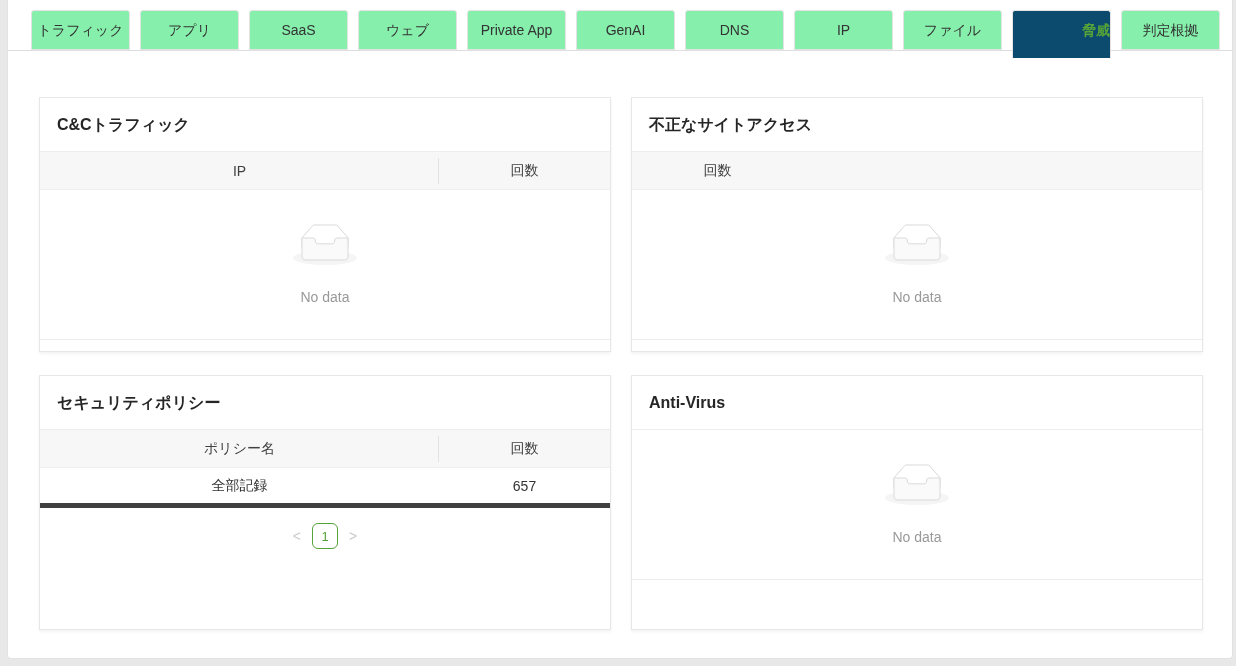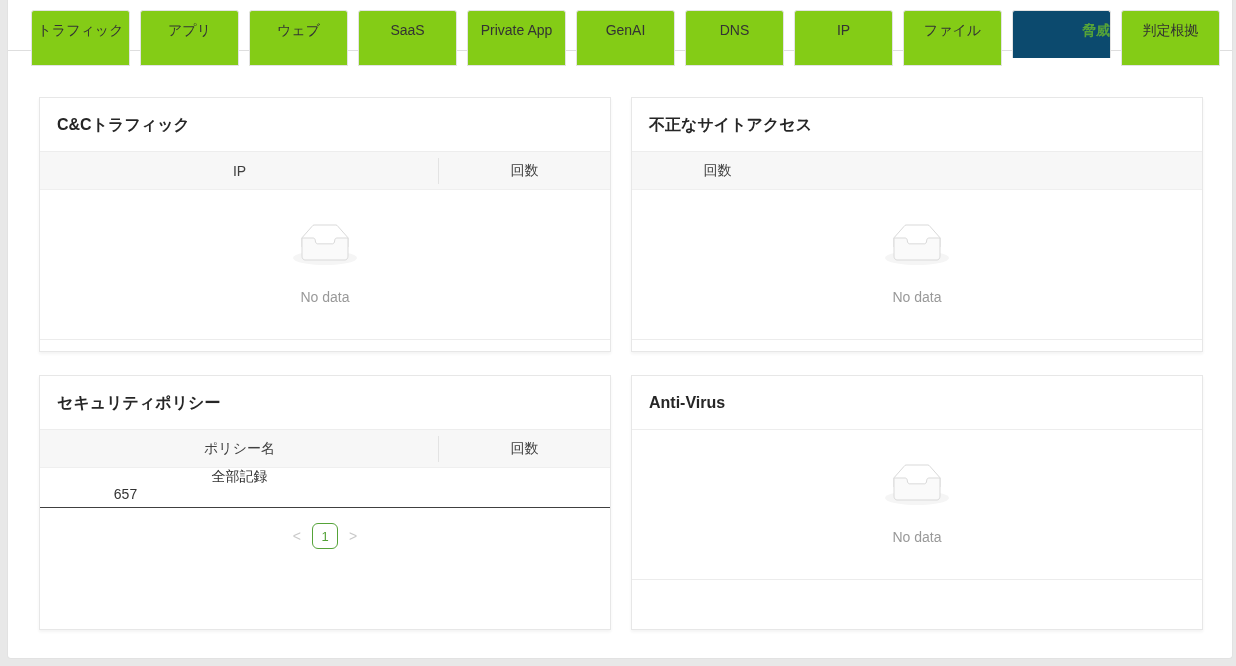--- a/index.html
+++ b/index.html
@@ -26,26 +26,26 @@
     gap: 10px;
     padding: 10px 0 0 23px;
     height: 51px;
     border-bottom: 1px solid #dedede;
     overflow: visible;
     position: relative;
     z-index: 1;
   }
   .tab {
     width: 99px;
-    height: 56px;
+    height: 40px;
     line-height: 38px;
     text-align: center;
     font-size: 14px;
     color: #333;
-    background: #84cc16;
+    background: #86efac;
     border: 1px solid #e3e3e3;
     border-radius: 3px 3px 0 0;
     cursor: pointer;
     flex: 0 0 auto;
     white-space: nowrap;
   }
   .tab.active {
     height: 48px;
     background: #0c4a6e;
     border-bottom: none;
@@ -112,23 +112,22 @@
     justify-content: center;
   }
   .empty-text {
     margin-top: 20px;
     font-size: 14px;
     color: #999;
   }
   .tr {
     display: flex;
     height: 40px;
-    align-items: flex-start;
-    border-bottom: 1px solid #404040;
-    flex-direction: column;
+    align-items: center;
+    border-bottom: 5px solid #404040;
   }
   .td {
     text-align: center;
     font-size: 14px;
     color: #333;
   }
   .pagination {
     margin-top: 15px;
     display: flex;
     align-items: center;
@@ -159,22 +158,22 @@
   }
 </style>
 </head>
 <body>
 
 <div class="page">
 
   <nav class="tabbar">
     <div class="tab">トラフィック</div>
     <div class="tab">アプリ</div>
+    <div class="tab">SaaS</div>
     <div class="tab">ウェブ</div>
-    <div class="tab">SaaS</div>
     <div class="tab">Private App</div>
     <div class="tab">GenAI</div>
     <div class="tab">DNS</div>
     <div class="tab">IP</div>
     <div class="tab">ファイル</div>
     <div class="tab active">脅威</div>
     <div class="tab">判定根拠</div>
   </nav>
 
   <main class="panels">

